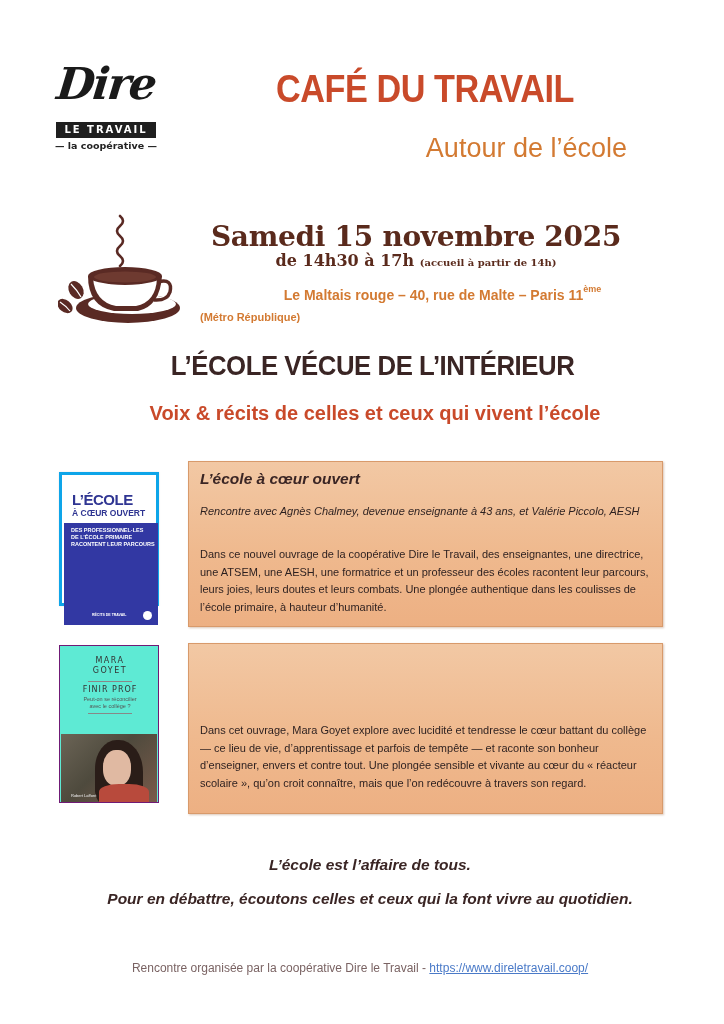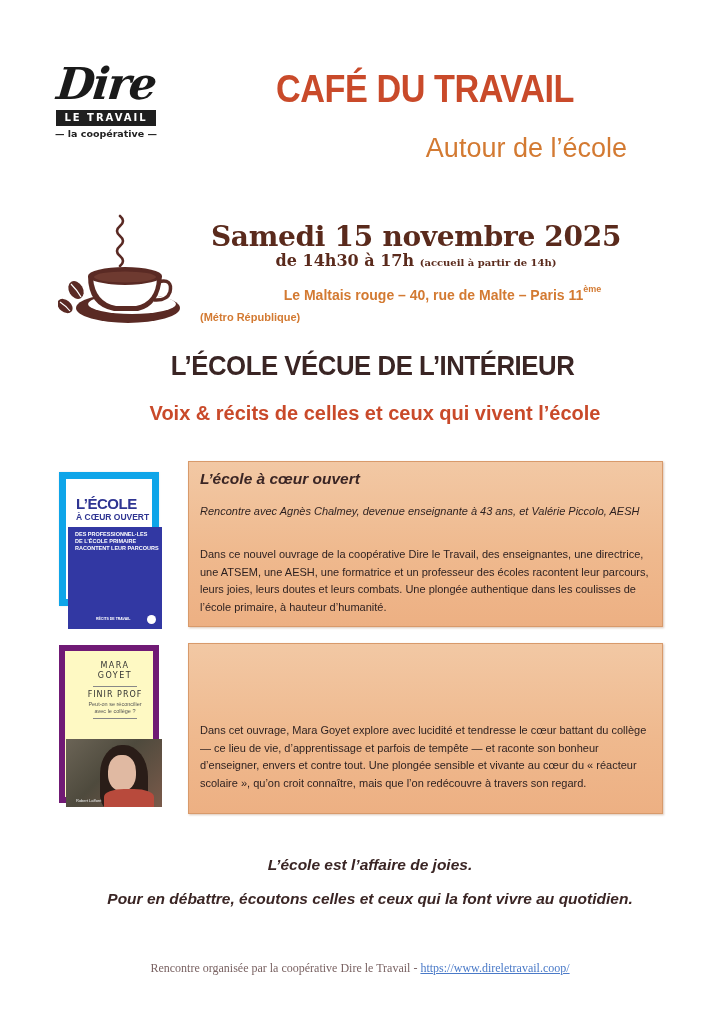--- a/index.html
+++ b/index.html
@@ -2,21 +2,21 @@
 <html><head>
   <meta charset="utf-8">
   <style>
     * { margin: 0; padding: 0; box-sizing: border-box; }
     html, body { width: 724px; height: 1024px; background: #ffffff; overflow: hidden; }
     body { position: relative; font-family: "Liberation Sans", sans-serif; color: #2b1f1f; }
 
     
     .logo { position: absolute; left: 54px; top: 62px; width: 104px; height: 80px; }
     .logo .dire { font-family: "DejaVu Serif", serif; font-style: italic; font-weight: bold; font-size: 44px; line-height: 44px; color: #1a1a1a; letter-spacing: -2px; text-align: center; width: 104px; transform: skewX(-6deg); }
-    .logo .bar { margin-top: 4px; background: #1f1f1f; color: #ffffff; font-family: "DejaVu Sans", sans-serif; font-weight: bold; font-size: 10px; letter-spacing: 2px; text-align: center; height: 16px; line-height: 16px; width: 100px; margin-left: 2px; }
+    .logo .bar { margin-top: 16px; background: #1f1f1f; color: #ffffff; font-family: "DejaVu Sans", sans-serif; font-weight: bold; font-size: 10px; letter-spacing: 2px; text-align: center; height: 16px; line-height: 16px; width: 100px; margin-left: 2px; }
     .logo .coop { margin-top: 2px; font-family: "DejaVu Sans", sans-serif; font-weight: bold; font-size: 9.5px; text-align: center; color: #222; width: 104px; }
 
     
     .title { position: absolute; left: 200px; width: 450px; top: 68px; text-align: center; font-family: "Liberation Sans", sans-serif; font-weight: bold; font-size: 38px; color: #c94a2a; letter-spacing: -0.5px; transform: scaleX(0.9); transform-origin: center; }
     .subtitle { position: absolute; left: 212px; width: 415px; top: 133px; text-align: right; font-family: "Liberation Sans", sans-serif; font-size: 27px; color: #d37a32; }
 
     
     .coffee { position: absolute; left: 58px; top: 208px; width: 130px; height: 125px; }
 
     
@@ -25,29 +25,29 @@
     .time .small { font-size: 10px; }
     .place { position: absolute; left: 200px; width: 485px; top: 287px; text-align: center; font-family: "Liberation Sans", sans-serif; font-weight: bold; font-size: 14px; color: #d37a32; }
     .place sup { font-size: 9px; vertical-align: top; position: relative; top: -3px; }
     .metro { position: absolute; left: 200px; width: 485px; top: 311px; text-align: left; font-family: "Liberation Sans", sans-serif; font-weight: bold; font-size: 11px; color: #d37a32; }
 
     
     .h2 { position: absolute; left: 100px; width: 545px; top: 350px; text-align: center; font-family: "Liberation Sans", sans-serif; font-weight: bold; font-size: 28px; color: #3a2524; letter-spacing: -0.5px; transform: scaleX(0.92); transform-origin: center; }
     .h3 { position: absolute; left: 80px; width: 590px; top: 402px; text-align: center; font-family: "Liberation Sans", sans-serif; font-weight: bold; font-size: 20px; color: #c94a2a; }
 
     
-    .book1 { position: absolute; left: 59px; top: 472px; width: 100px; height: 134px; background: #ffffff; border: 7px solid #0ea5e9; box-shadow: 0 0 2px rgba(0,0,0,0.1); }
+    .book1 { position: absolute; left: 59px; top: 472px; width: 100px; height: 134px; background: #ffffff; border: 3px solid #0ea5e9; box-shadow: 0 0 2px rgba(0,0,0,0.1); }
     .book1 .t1 { position: absolute; left: 10px; top: 16px; font-family: "Liberation Sans", sans-serif; font-weight: bold; font-size: 15px; color: #2f3592; letter-spacing: -0.5px; }
     .book1 .t2 { position: absolute; left: 10px; top: 33px; font-family: "Liberation Sans", sans-serif; font-weight: bold; font-size: 8.5px; color: #2f3592; }
     .book1 .blue { position: absolute; left: 2px; top: 48px; width: 94px; height: 102px; background: #3238a3; }
     .book1 .blue .l { position: absolute; left: 7px; top: 4px; font-family: "Liberation Sans", sans-serif; font-weight: bold; font-size: 5.5px; color: #ffffff; line-height: 7px; }
     .book1 .blue .pub { position: absolute; left: 28px; bottom: 8px; font-size: 3.5px; color: #ffffff; font-weight: bold; }
     .book1 .blue .badge { position: absolute; right: 6px; bottom: 5px; width: 9px; height: 9px; border-radius: 50%; background: #ffffff; }
 
-    .book2 { position: absolute; left: 59px; top: 645px; width: 100px; height: 158px; background: #fef9c3; border: 6px solid #701a75; }
+    .book2 { position: absolute; left: 59px; top: 645px; width: 100px; height: 158px; background: #5eead4; border: 1px solid #701a75; }
     .book2 .author { position: absolute; left: 0; width: 100px; top: 10px; text-align: center; font-family: "DejaVu Sans", sans-serif; font-size: 8px; letter-spacing: 1.5px; color: #333; line-height: 10px; }
     .book2 .line1 { position: absolute; left: 28px; width: 44px; top: 35px; border-top: 1px solid #888; }
     .book2 .ftitle { position: absolute; left: 0; width: 100px; top: 39px; text-align: center; font-family: "DejaVu Sans", sans-serif; font-size: 8px; letter-spacing: 1px; color: #333; }
     .book2 .fsub { position: absolute; left: 0; width: 100px; top: 50px; text-align: center; font-size: 5.5px; color: #555; line-height: 7px; }
     .book2 .line2 { position: absolute; left: 28px; width: 44px; top: 67px; border-top: 1px solid #888; }
     .book2 .photo { position: absolute; left: 1px; top: 88px; width: 96px; height: 68px; background: linear-gradient(135deg, #6b6456 0%, #4e4a3d 45%, #7a5a4a 100%); overflow: hidden; }
     .book2 .photo .hair { position: absolute; left: 34px; top: 6px; width: 48px; height: 64px; border-radius: 45% 50% 20% 20%; background: #2a1d18; }
     .book2 .photo .face { position: absolute; left: 42px; top: 16px; width: 28px; height: 36px; border-radius: 45%; background: #e0b9a2; }
     .book2 .photo .scarf { position: absolute; left: 38px; top: 50px; width: 50px; height: 20px; border-radius: 40% 40% 0 0; background: #b84a3c; }
     .book2 .photo .pub { position: absolute; left: 10px; bottom: 4px; font-size: 4px; color: #f0f0f0; }
@@ -62,21 +62,21 @@
     .box .meet { position: absolute; left: 11px; width: 455px; font-family: "Liberation Sans", sans-serif; font-style: italic; font-size: 11px; line-height: 16px; color: #2b1f1f; }
     .box1 .meet { top: 41px; }
     .box2 .meet { top: 37px; }
     .box .desc { position: absolute; left: 11px; width: 455px; font-family: "Liberation Sans", sans-serif; font-size: 11px; line-height: 17.5px; color: #2b1f1f; }
     .box1 .desc { top: 84px; }
     .box2 .desc { top: 78px; }
 
     
     .tag1 { position: absolute; left: 70px; width: 600px; top: 856px; text-align: center; font-family: "Liberation Sans", sans-serif; font-weight: bold; font-style: italic; font-size: 15.5px; color: #3a2524; }
     .tag2 { position: absolute; left: 60px; width: 620px; top: 890px; text-align: center; font-family: "Liberation Sans", sans-serif; font-weight: bold; font-style: italic; font-size: 15.5px; color: #3a2524; }
-    .credit { position: absolute; left: 60px; width: 600px; top: 961px; text-align: center; font-family: Liberation Serif, serif; font-size: 12px; color: #7a6363; }
+    .credit { position: absolute; left: 60px; width: 600px; top: 961px; text-align: center; font-family: Liberation Sans, sans-serif; font-size: 12px; color: #7a6363; }
     .credit a { color: #4a7ac8; text-decoration: underline; }
   </style>
 </head>
 <body>
 
 <div class="logo">
   <div class="dire">Dire</div>
   <div class="bar">LE TRAVAIL</div>
   <div class="coop">— la coopérative —</div>
 </div>
@@ -150,15 +150,15 @@
     <div class="face"></div>
     <div class="scarf"></div>
     <div class="pub">Robert Laffont</div>
   </div>
 </div>
 
 <div class="box box2">
   <div class="desc">Dans cet ouvrage, Mara Goyet explore avec lucidité et tendresse le cœur battant du collège — ce lieu de vie, d’apprentissage et parfois de tempête — et raconte son bonheur d’enseigner, envers et contre tout. Une plongée sensible et vivante au cœur du « réacteur scolaire », qu’on croit connaître, mais que l’on redécouvre à travers son regard.</div>
 </div>
 
-<div class="tag1">L’école est l’affaire de joies.</div>
+<div class="tag1">L’école est l’affaire de tous.</div>
 <div class="tag2">Pour en débattre, écoutons celles et ceux qui la font vivre au quotidien.</div>
 <div class="credit"><span>Rencontre organisée par la coopérative Dire le Travail - </span><a href="#">https://www.direletravail.coop/</a></div>
 
 </body></html>

